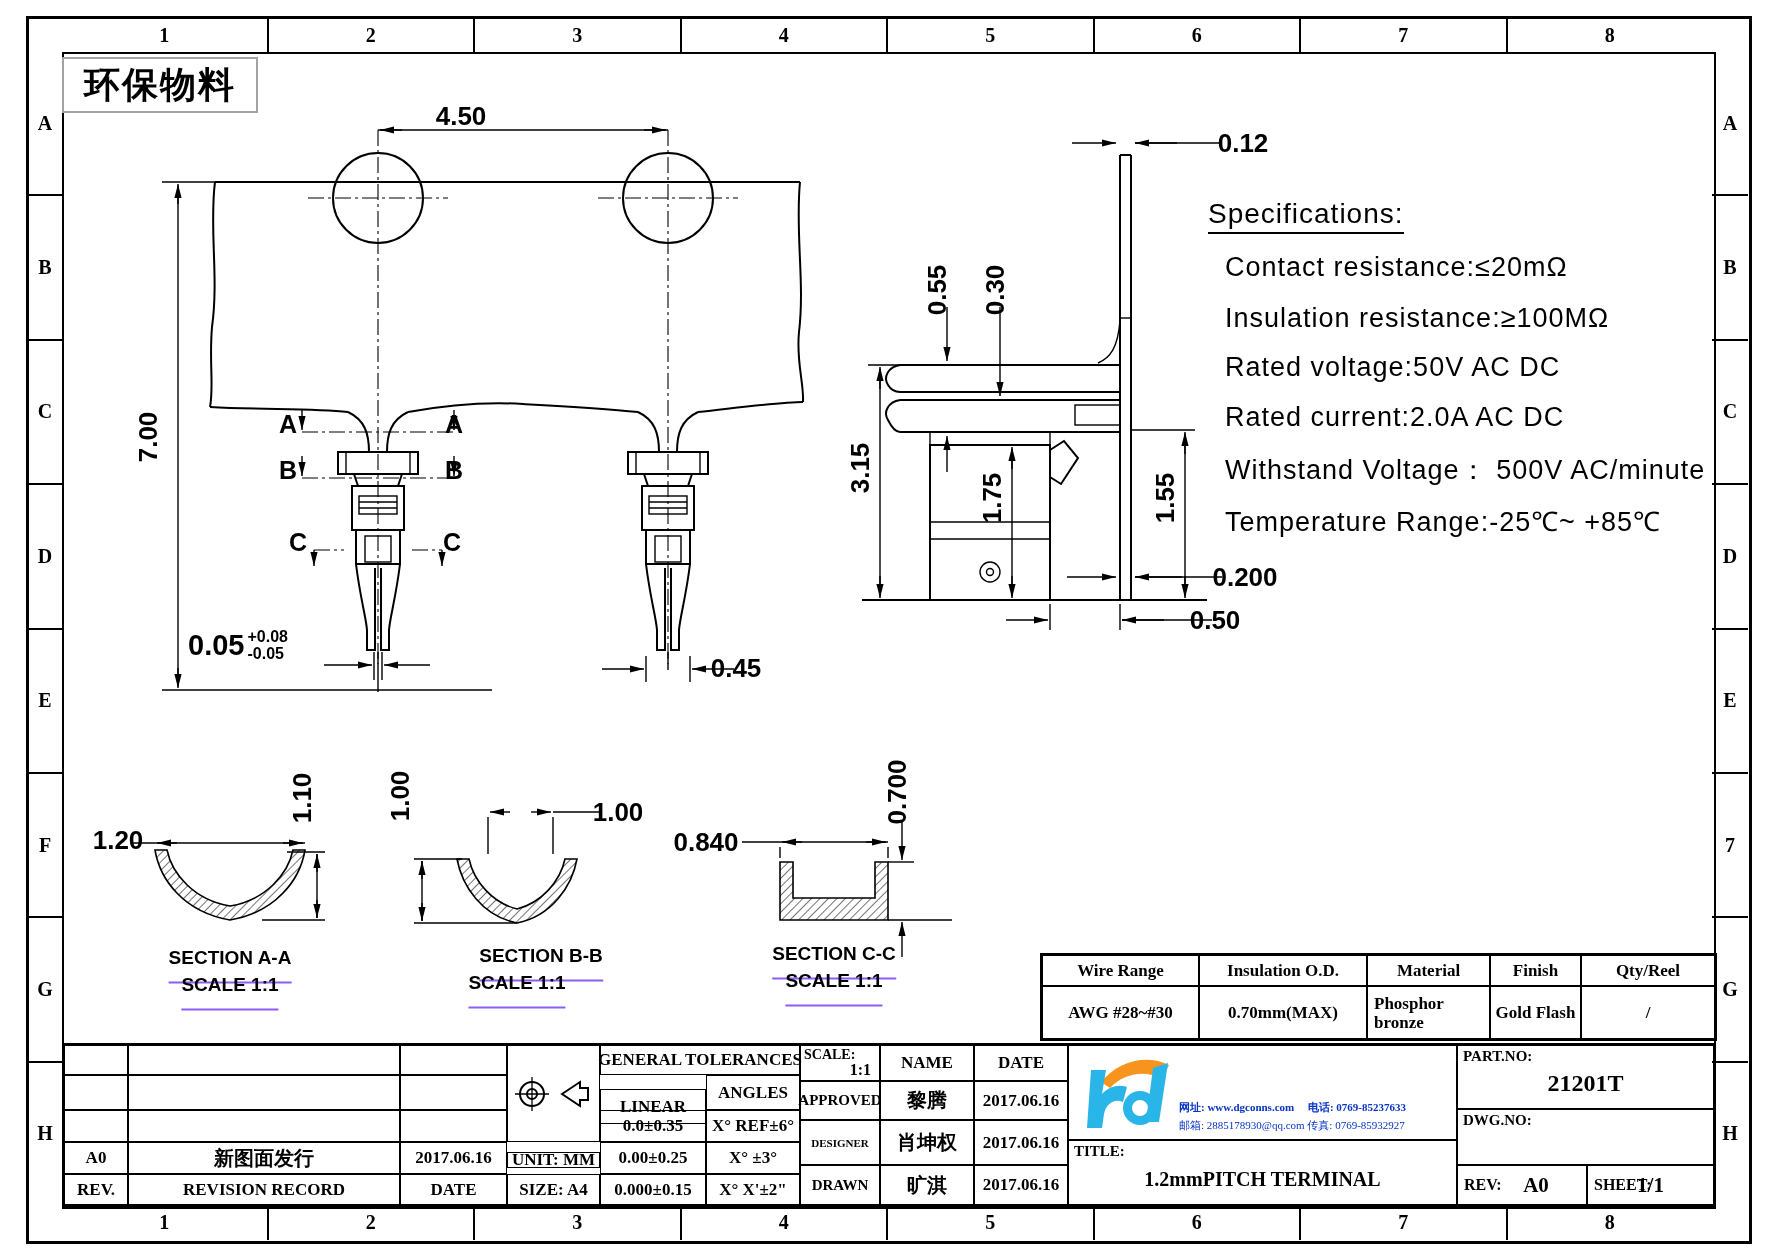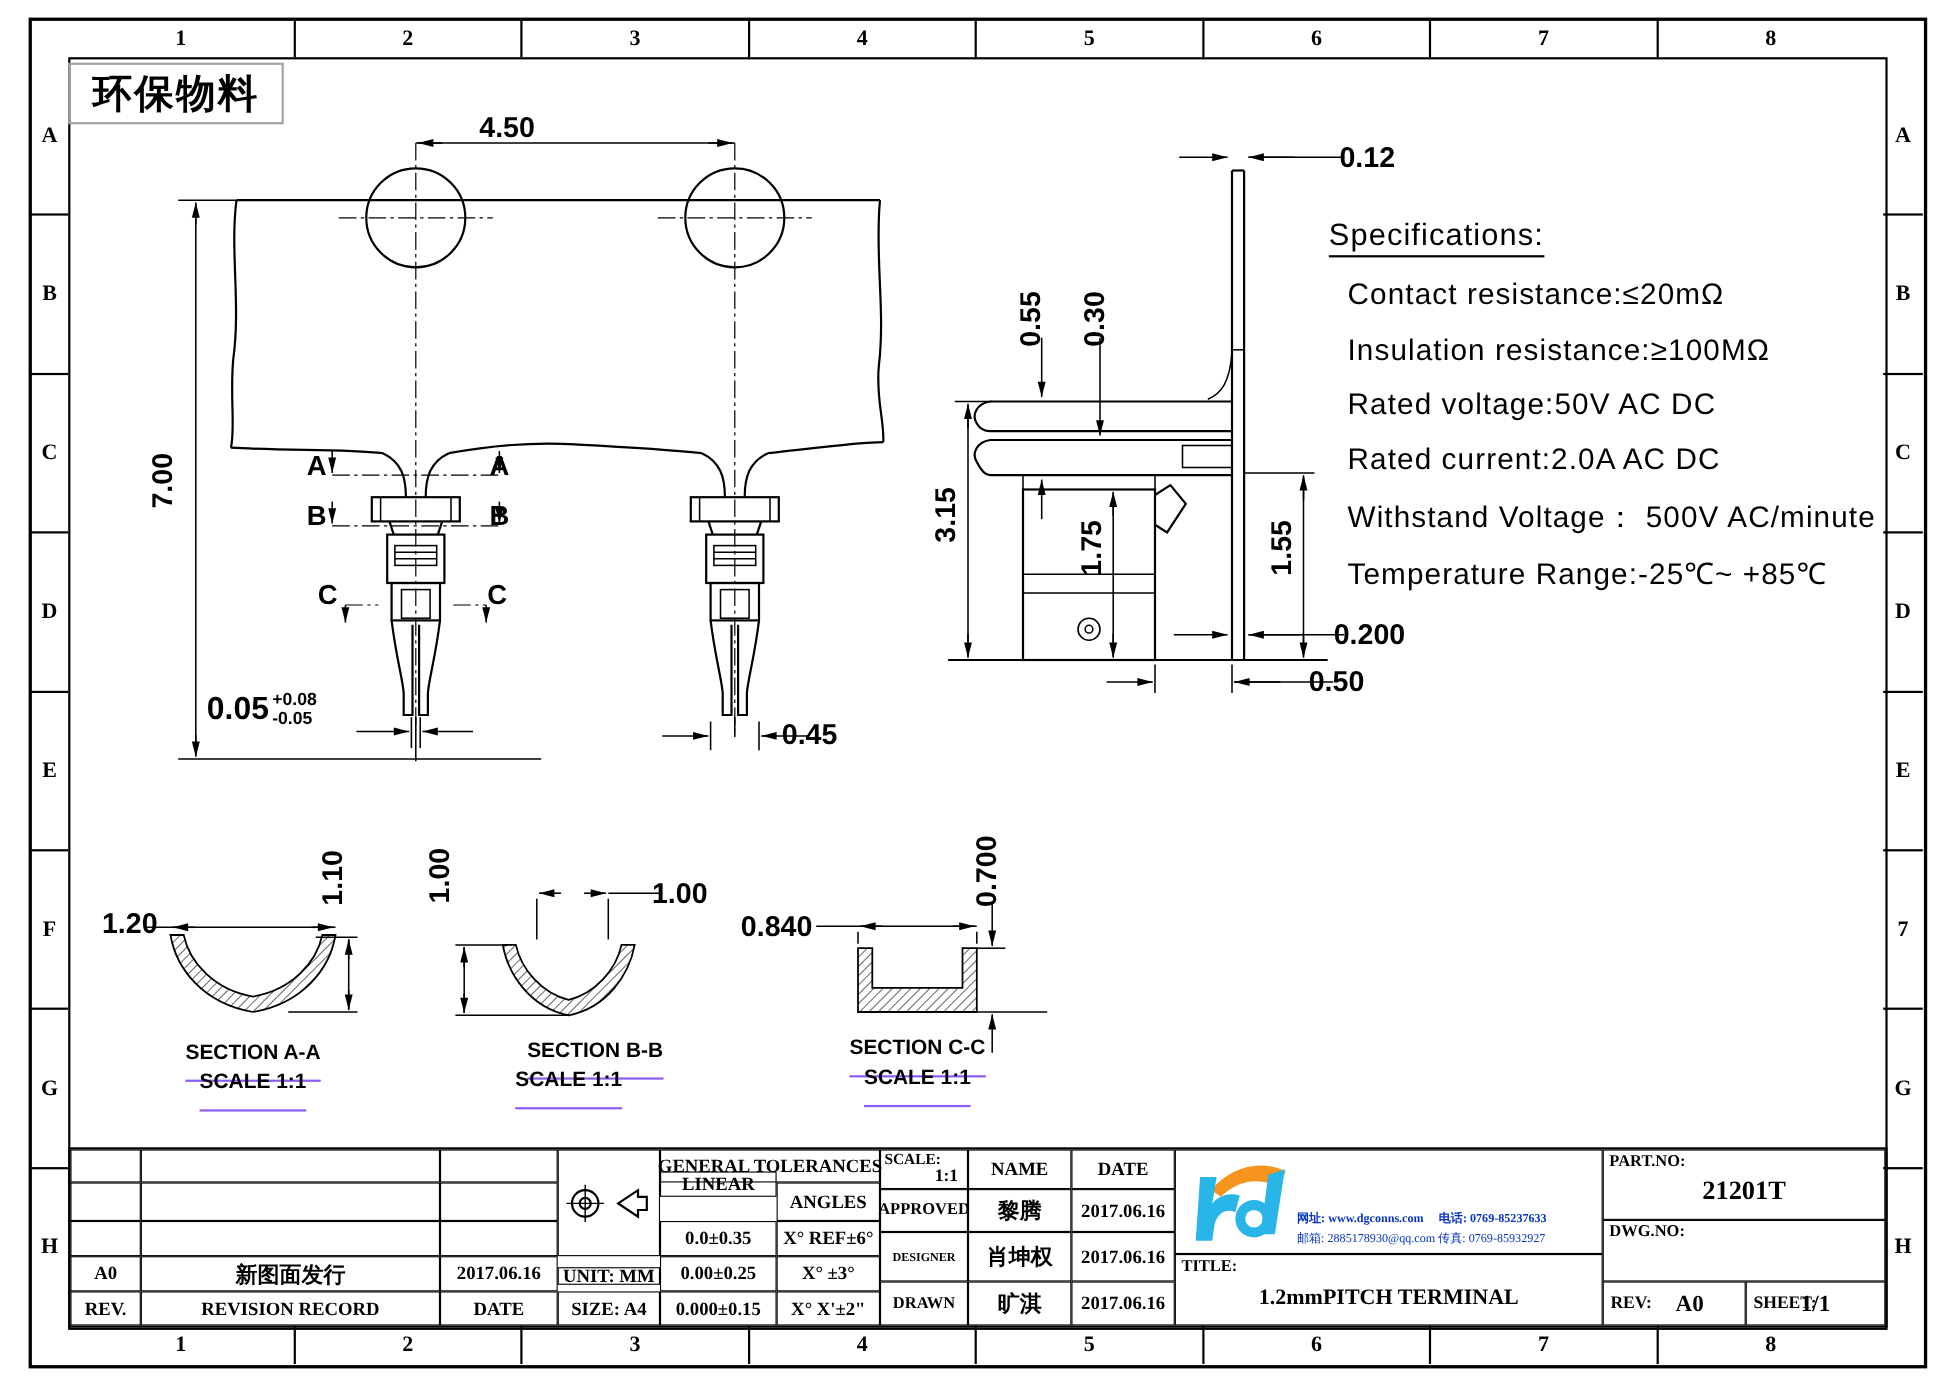--- a/index.html
+++ b/index.html
@@ -302,20 +302,33 @@
   <div class="dim" style="left:706px;top:842px">0.840</div>
   <div class="dimr" style="left:897px;top:792px">0.700</div>
 
   <div class="seclbl" style="left:230px;top:965px">SECTION A-A</div>
   <div class="seclbl" style="left:230px;top:992px">SCALE 1:1</div>
   <div class="seclbl" style="left:541px;top:963px">SECTION B-B</div>
   <div class="seclbl" style="left:517px;top:990px">SCALE 1:1</div>
   <div class="seclbl" style="left:834px;top:961px">SECTION C-C</div>
   <div class="seclbl" style="left:834px;top:988px">SCALE 1:1</div>
 
+  <div class="tblbox" style="left:1040px;top:953px;width:673px;height:84px">
+    <div class="tcell" style="left:0;top:0;width:157px;height:31px">Wire Range</div>
+    <div class="tcell" style="left:157px;top:0;width:168px;height:31px">Insulation O.D.</div>
+    <div class="tcell" style="left:325px;top:0;width:123px;height:31px">Material</div>
+    <div class="tcell" style="left:448px;top:0;width:91px;height:31px">Finish</div>
+    <div class="tcell" style="left:539px;top:0;width:134px;height:31px">Qty/Reel</div>
+    <div class="tcell" style="left:0;top:31px;width:157px;height:53px">AWG #28~#30</div>
+    <div class="tcell" style="left:157px;top:31px;width:168px;height:53px">0.70mm(MAX)</div>
+    <div class="tcell lt pre" style="left:325px;top:31px;width:123px;height:53px">Phosphor
+bronze</div>
+    <div class="tcell" style="left:448px;top:31px;width:91px;height:53px">Gold Flash</div>
+    <div class="tcell" style="left:539px;top:31px;width:134px;height:53px">/</div>
+  </div>
 
   <div class="tblbox" style="left:62px;top:1043px;width:1650px;height:160px">
 
     <div class="tcell" style="left:0;top:0;width:64px;height:30px"></div>
     <div class="tcell" style="left:64px;top:0;width:272px;height:30px"></div>
     <div class="tcell" style="left:336px;top:0;width:107px;height:30px"></div>
     <div class="tcell" style="left:0;top:30px;width:64px;height:35px"></div>
     <div class="tcell" style="left:64px;top:30px;width:272px;height:35px"></div>
     <div class="tcell" style="left:336px;top:30px;width:107px;height:35px"></div>
     <div class="tcell" style="left:0;top:65px;width:64px;height:32px"></div>
@@ -326,21 +339,21 @@
       <svg width="80" height="40" viewBox="0 0 80 40">
         <circle cx="18" cy="20" r="12" fill="none" stroke="#000" stroke-width="2"></circle>
         <circle cx="18" cy="20" r="5" fill="none" stroke="#000" stroke-width="2"></circle>
         <line x1="1" y1="20" x2="35" y2="20" stroke="#000" stroke-width="1.3"></line>
         <line x1="18" y1="3" x2="18" y2="37" stroke="#000" stroke-width="1.3"></line>
         <path d="M48,20 L66,8 L66,14 L74,14 L74,26 L66,26 L66,32 Z" fill="none" stroke="#000" stroke-width="2"></path>
       </svg>
     </div>
 
     <div class="tcell" style="left:536px;top:0;width:200px;height:30px">GENERAL TOLERANCES</div>
-    <div class="tcell" style="left:536px;top:20px;width:106px;height:23px">LINEAR</div>
+    <div class="tcell" style="left:536px;top:44px;width:106px;height:35px">LINEAR</div>
     <div class="tcell" style="left:642px;top:30px;width:94px;height:35px">ANGLES</div>
     <div class="tcell" style="left:536px;top:65px;width:106px;height:32px">0.0±0.35</div>
     <div class="tcell" style="left:642px;top:65px;width:94px;height:32px">X° REF±6°</div>
 
     <div class="tcell" style="left:0;top:97px;width:64px;height:32px">A0</div>
     <div class="tcell cjk" style="left:64px;top:97px;width:272px;height:32px;font-size:20px">新图面发行</div>
     <div class="tcell" style="left:336px;top:97px;width:107px;height:32px">2017.06.16</div>
     <div class="tcell" style="left:443px;top:107px;width:93px;height:16px">UNIT: MM</div>
     <div class="tcell" style="left:536px;top:97px;width:106px;height:32px">0.00±0.25</div>
     <div class="tcell" style="left:642px;top:97px;width:94px;height:32px">X° ±3°</div>

